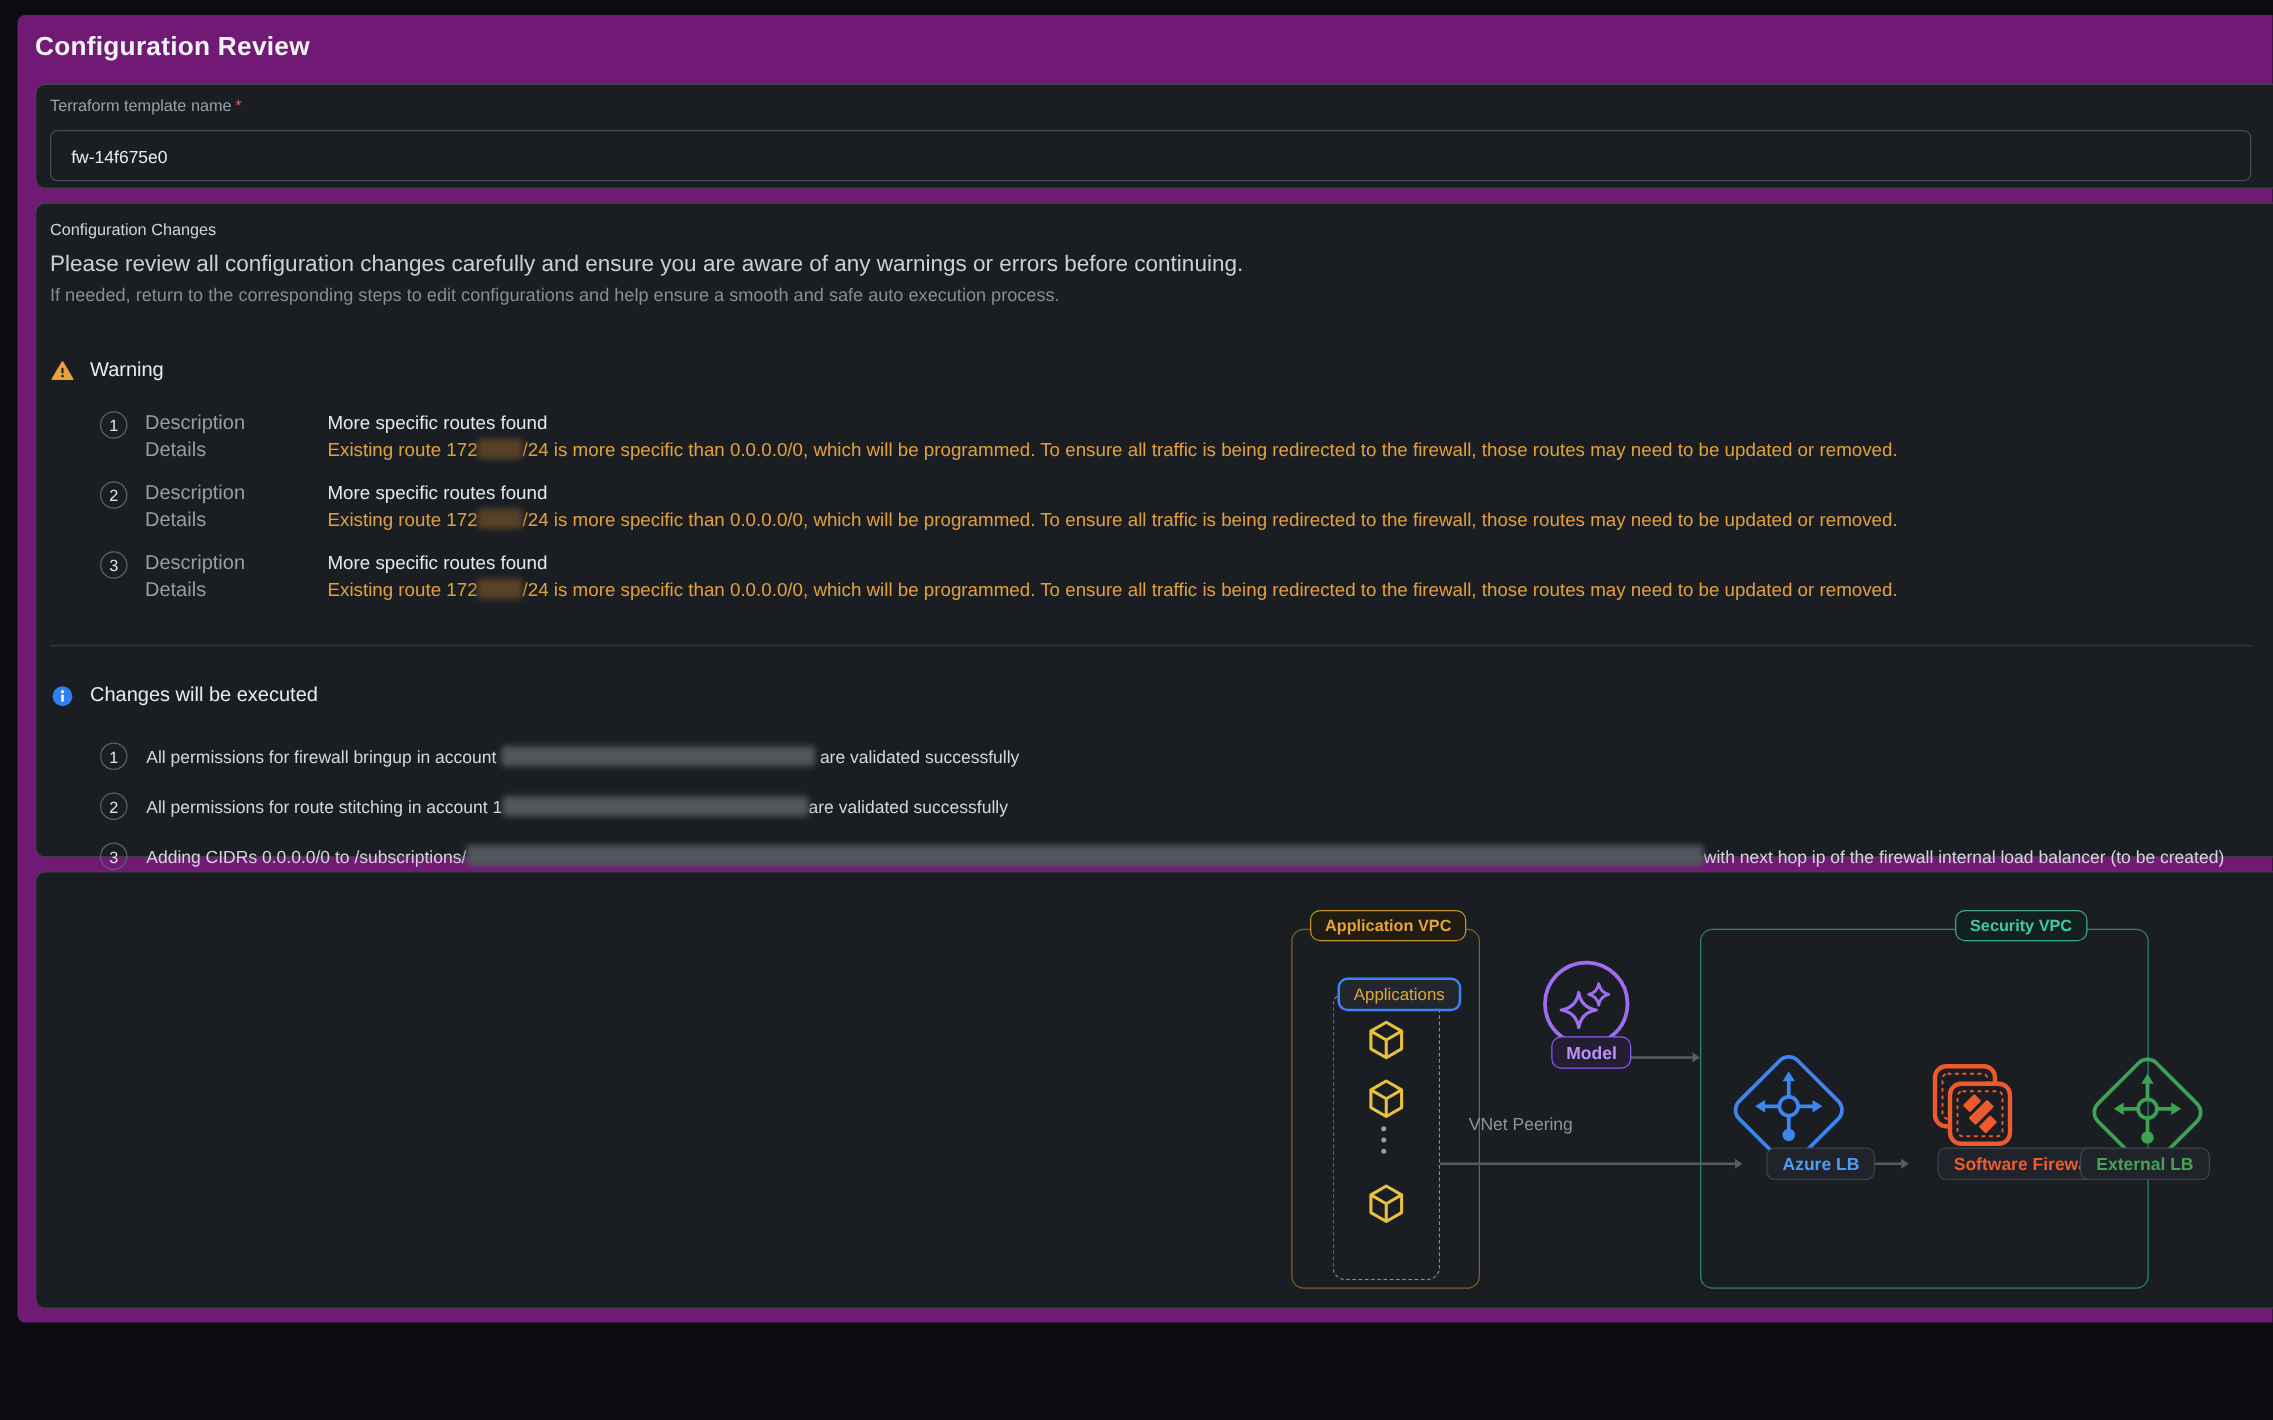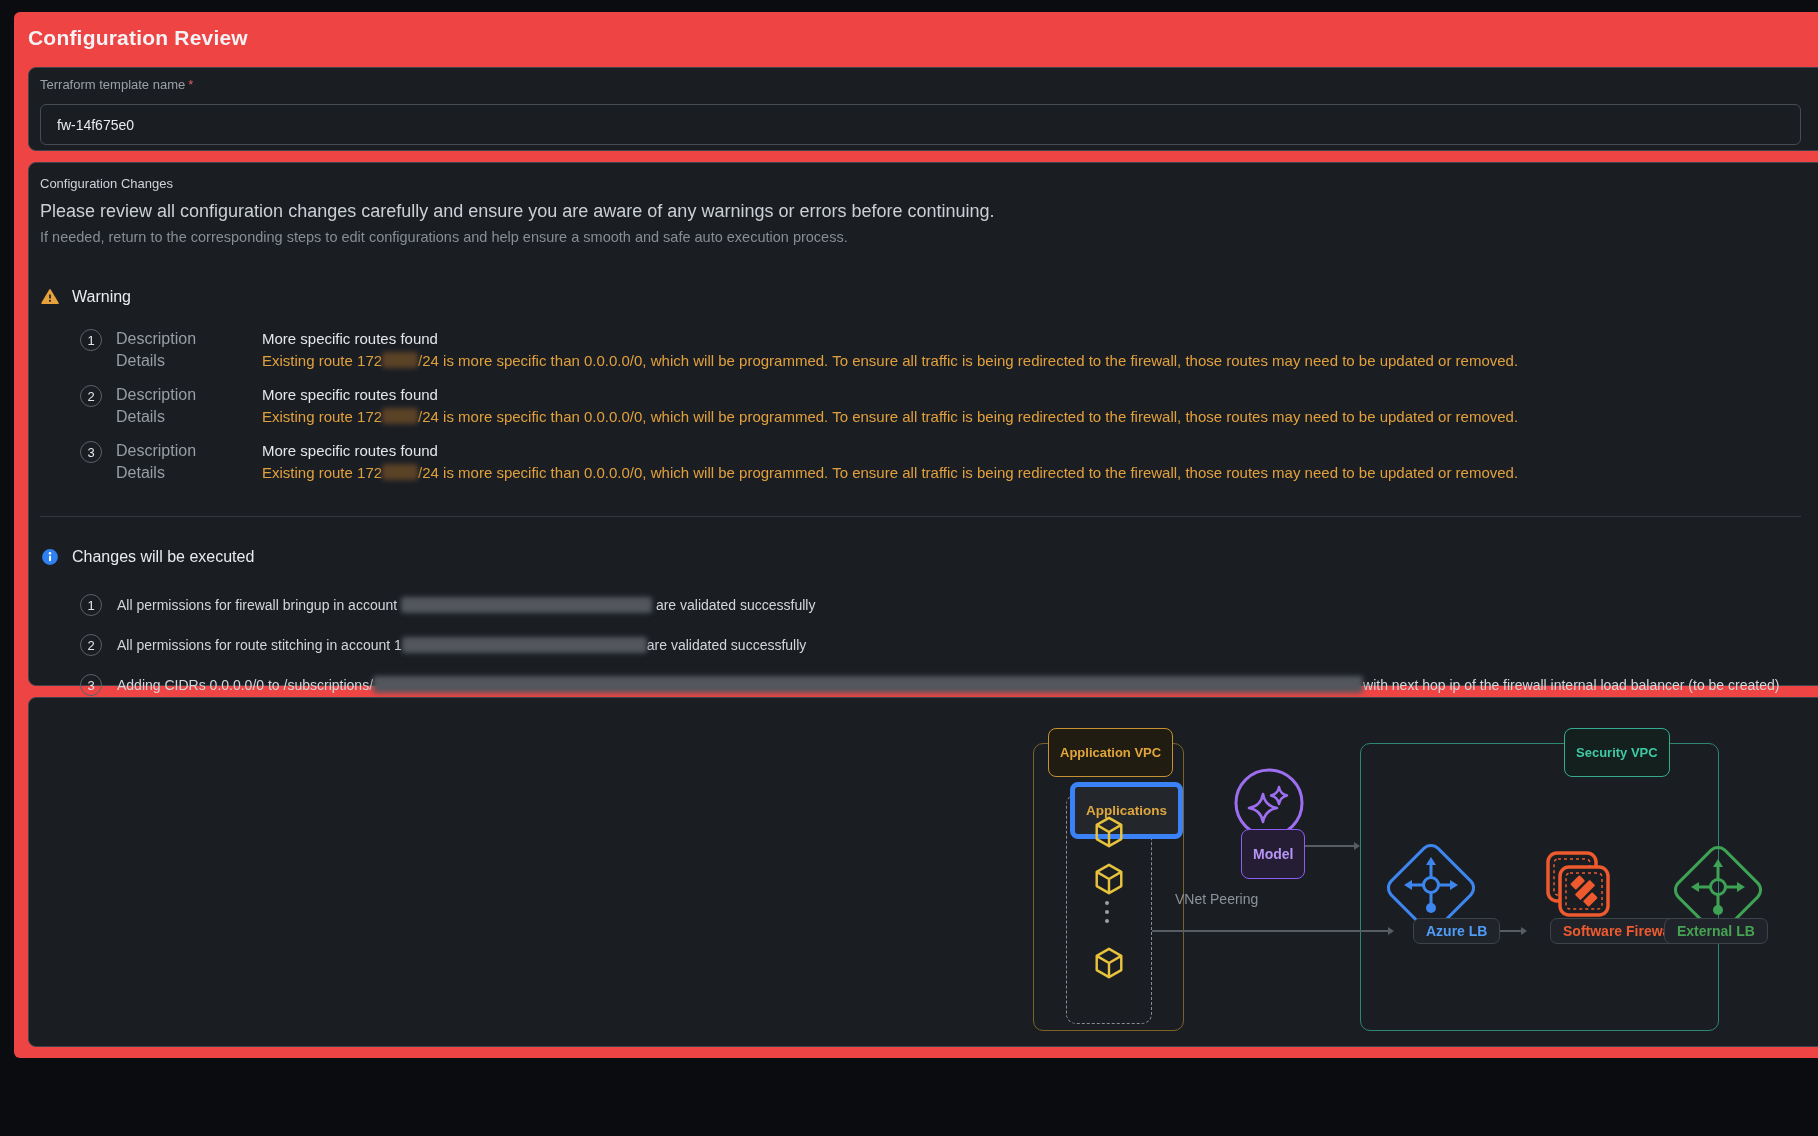--- a/index.html
+++ b/index.html
@@ -1,19 +1,19 @@
 <!DOCTYPE html>
 <html><head>
 <meta charset="utf-8">
 <style>
   * { margin:0; padding:0; box-sizing:border-box; }
   html,body { width:1818px; height:1136px; background:#0a0c0f; overflow:hidden;
               font-family:"Liberation Sans", sans-serif; color:#d3d6da; }
   .panel { position:absolute; left:14px; top:12px; right:0; height:1046px;
-           background:#ef4444; border-radius:6px 0 0 6px; }
+           background:#701a75; border-radius:6px 0 0 6px; }
   .page-title { position:absolute; left:14px; top:14px; font-size:21px; font-weight:bold;
                 color:#f2f3f5; letter-spacing:.2px; }
 
   .card { position:absolute; left:14px; right:-24px; background:#1a1e23;
           border:1px solid #3e444b; border-radius:8px; }
   .card1 { top:55px; height:84px; }
   .card2 { top:150px; height:524px; padding:13px 40px 0 11px; }
   .card3 { top:685px; height:350px; }
 
   .field-label { font-size:13px; color:#9aa0a6; margin:9px 0 0 11px; }
@@ -53,26 +53,26 @@
   .redact.warn { background:#5a4227; width:36px; vertical-align:-2px; }
   .r1 { width:251px; } .r2 { width:245px; } .r3 { width:990px; height:17px; }
 
   
   .dg { position:absolute; }
   .dg-box { border-radius:10px; }
   .app-box { left:1004px; top:45px; width:151px; height:288px; border:1px solid #7d6226; }
   .sec-box { left:1331px; top:45px; width:359px; height:288px; border:1px solid #2d8573; }
   .dash-box { left:1037px; top:96px; width:86px; height:230px;
               border:1.5px dashed #878d93; border-radius:10px; }
-  .badge { position:absolute; font-size:13px; font-weight:bold; padding:16px 11px;
+  .badge { position:absolute; font-size:13px; font-weight:bold; padding:4px 11px;
            border-radius:8px; background:#1b1e23; white-space:nowrap; }
   .app-vpc-badge { left:1019px; top:30px; border:1.5px solid #c59231; color:#e2a53a;
                    background:#201c12; }
-  .apps-badge { left:1041px; top:84px; border:5px solid #3b82f6; color:#dfa83e;
-                background:#23262b; font-weight:bold; font-size:13.5px; }
+  .apps-badge { left:1041px; top:84px; border:2px solid #3b82f6; color:#dfa83e;
+                background:#23262b; font-weight:normal; font-size:13.5px; }
   .sec-vpc-badge { left:1535px; top:30px; border:1.5px solid #35ab8e; color:#3fc9a4;
                    background:#14201d; }
   .model-badge { left:1212px; top:131px; border:1.5px solid #8b5cf6; color:#b794f6;
                  background:#251d33; font-size:14px; }
   .node-badge { border:1px solid #3d434a; background:#20242a; font-size:14px;
                 padding:4px 12px; border-radius:7px; }
   .azure-badge { left:1384px; top:220px; color:#4f9cf8; }
   .sf-badge    { left:1497px; top:220px; color:#ef5b2e;margin-left:24px; }
   .ext-badge   { left:1635px; top:220px; color:#45a353; }
 

